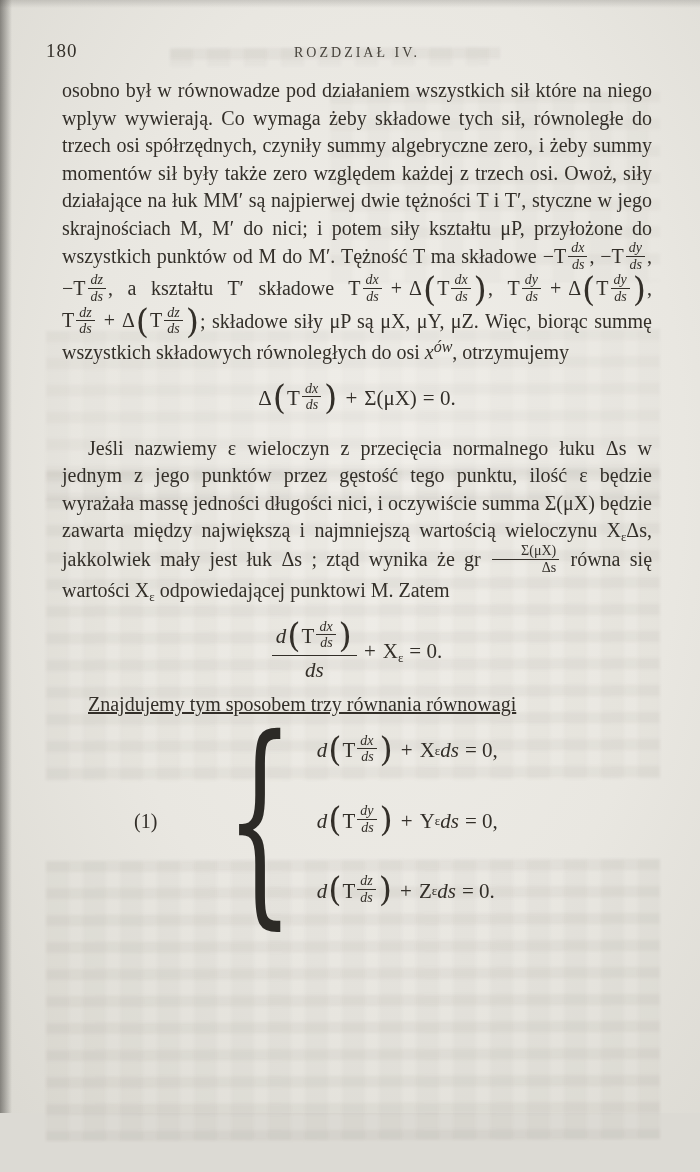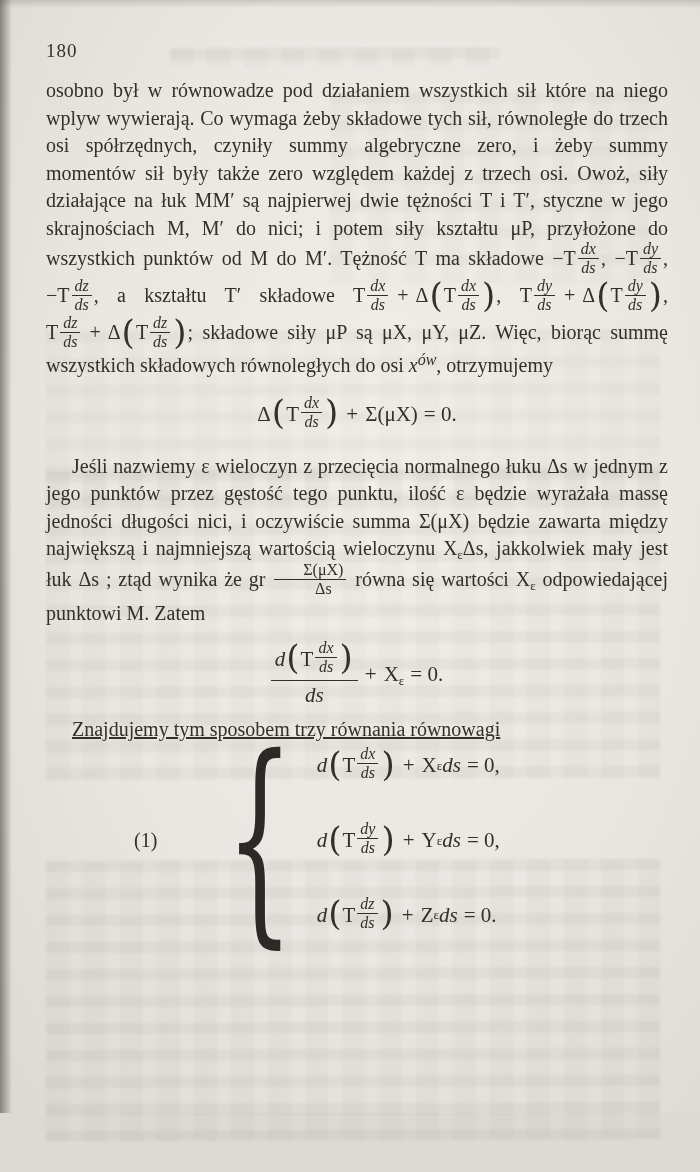--- a/index.html
+++ b/index.html
@@ -28,33 +28,33 @@
   .g1{left:330px;top:92px;right:40px;height:190px;opacity:.55}
   .g2{left:46px;top:330px;right:40px;height:170px;opacity:.5}
   .g3{left:46px;top:470px;right:40px;height:310px;opacity:.75}
   .g4{left:46px;top:860px;right:40px;height:280px;opacity:.8}
 
   .hdr{position:relative;display:flex;align-items:baseline;}
   .pnum{width:90px;font-size:19px;letter-spacing:1px;}
   .htitle{flex:1;text-align:center;font-size:14px;letter-spacing:3px;color:#46423b;}
   .hsp{width:90px;}
 
-  .para{position:relative;font-size:20px;line-height:27.5px;text-align:justify;margin:0;}
+  .para{position:relative;font-size:20px;line-height:27.5px;text-align:justify;margin:16px;}
   .p1{margin-top:15px;}
   .p2{margin-top:20px;text-indent:26px;}
   .p3{margin-top:2px;text-indent:26px;text-decoration:underline;}
 
   .m{white-space:nowrap;}
   .it{font-style:italic;}
   .rm{font-style:normal;}
   sub{font-size:13px;line-height:0;vertical-align:-4px;}
   sup{font-size:16px;line-height:0;vertical-align:7px;font-style:italic;}
 
-  .frac{display:inline-block;text-align:center;vertical-align:middle;
-        font-size:16px;line-height:1.12;margin:0 2px;position:relative;top:-2px;}
+  .frac{display:inline-block;text-align:right;vertical-align:middle;
+        font-size:14px;line-height:1.12;margin:0 2px;position:relative;top:-2px;}
   .frac .num{display:block;padding:0 3px;font-style:italic;}
   .frac .den{display:block;border-top:1.3px solid #332f29;padding:0 3px;font-style:italic;}
   .frac .num.rm,.frac .den.rm{font-style:normal;}
 
   .bp{font-size:34px;font-weight:300;vertical-align:middle;line-height:0;
       position:relative;top:-2px;padding:0 1px;font-family:"DejaVu Serif",serif;}
 
   .deq{position:relative;display:flex;justify-content:center;align-items:center;font-size:21px;}
   .eqa{margin:16px 0 12px 0;}
   .eqb{margin:14px 0 8px 0;}
@@ -80,20 +80,21 @@
   <div class="edge-left"></div>
   <div class="edge-top"></div>
   <div class="ghost g0"></div>
   <div class="ghost g1"></div>
   <div class="ghost g2"></div>
   <div class="ghost g3"></div>
   <div class="ghost g4"></div>
 
   <header class="hdr">
     <span class="pnum">180</span>
+    <span class="htitle">ROZDZIAŁ IV.</span>
     <span class="hsp"></span>
   </header>
 
   <p class="para p1"><span>osobno był w równowadze pod działaniem wszystkich sił które na niego wplyw wywierają. Co wymaga żeby składowe tych sił, równoległe do trzech osi spółrzędnych, czyniły summy algebryczne zero, i żeby summy momentów sił były także zero względem każdej z trzech osi. Owoż, siły działające na łuk MM′ są najpierwej dwie tężności T i T′, styczne w jego skrajnościach M, M′ do nici; i potem siły kształtu μP, przyłożone do wszystkich punktów od M do M′. Tężność T ma składowe</span>
     <span class="m"><span>−</span><span class="rm">T</span><span class="frac"><span class="num">dx</span><span class="den">ds</span></span><span>,</span></span>
     <span class="m"><span>−</span><span class="rm">T</span><span class="frac"><span class="num">dy</span><span class="den">ds</span></span><span>,</span></span>
     <span class="m"><span>−</span><span class="rm">T</span><span class="frac"><span class="num">dz</span><span class="den">ds</span></span><span>,</span></span>
     <span>a kształtu T′ składowe</span>
     <span class="m"><span class="rm">T</span><span class="frac"><span class="num">dx</span><span class="den">ds</span></span><span class="plus">+</span><span>Δ</span><span class="bp">(</span><span class="rm">T</span><span class="frac"><span class="num">dx</span><span class="den">ds</span></span><span class="bp">)</span><span>,</span></span>
     <span class="m"><span class="rm">T</span><span class="frac"><span class="num">dy</span><span class="den">ds</span></span><span class="plus">+</span><span>Δ</span><span class="bp">(</span><span class="rm">T</span><span class="frac"><span class="num">dy</span><span class="den">ds</span></span><span class="bp">)</span><span>,</span></span>

